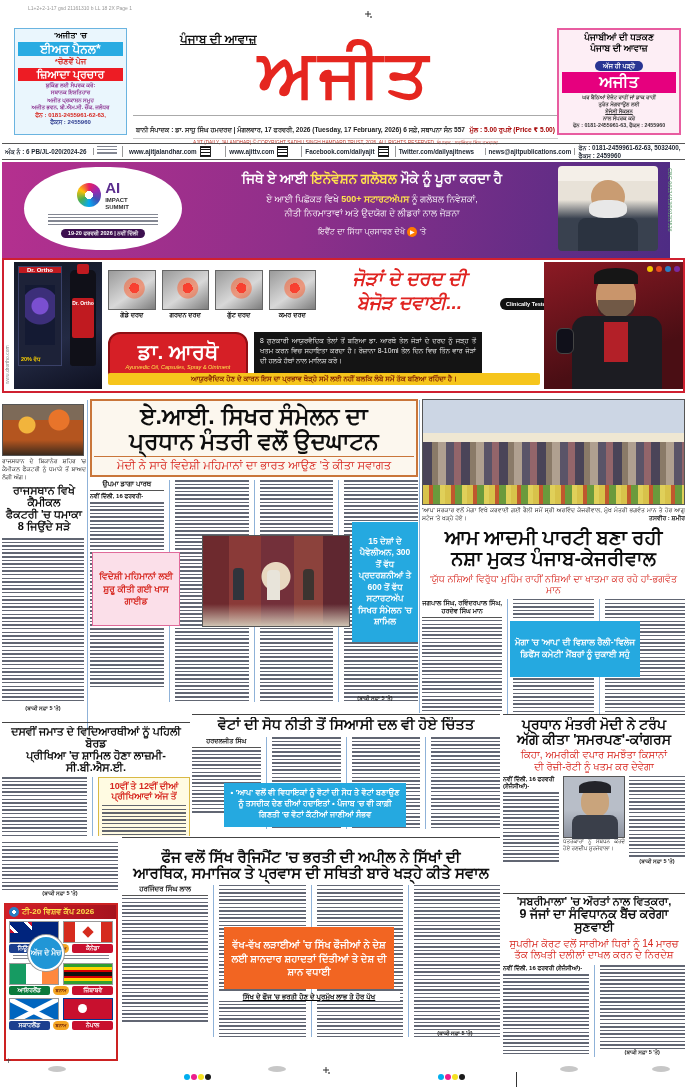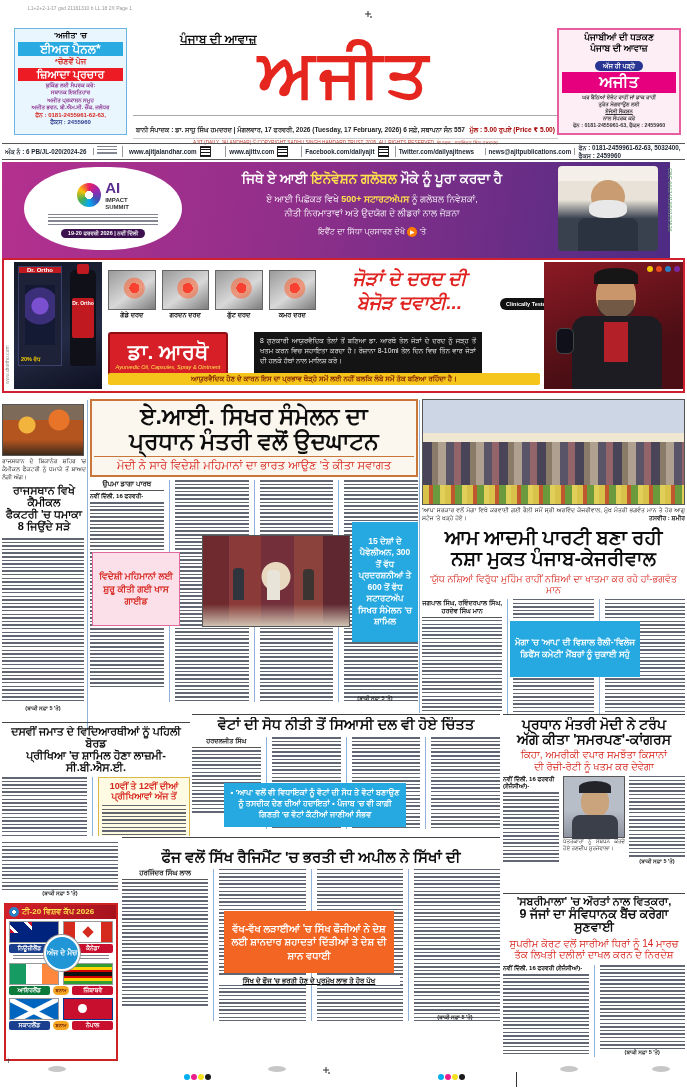--- a/index.html
+++ b/index.html
@@ -191,21 +191,21 @@
           <div class="painimg"></div>
           <div style="font-size:6.5px;font-weight:bold;margin-top:1px">ਕਮਰ ਦਰਦ</div>
         </div>
     </div>
 
     <div class="abs" style="left:318px;top:8px;width:175px;text-align:center;font-style:italic;font-weight:bold;color:#e02421">
       <div style="font-size:19px">ਜੋੜਾਂ ਦੇ ਦਰਦ ਦੀ</div>
       <div style="font-size:19px;margin-top:2px">ਬੇਜੋੜ ਦਵਾਈ...</div>
     </div>
 
-    <div class="abs" style="left:104px;top:72px;width:120px;height:52px;background:#d61f26;border:2px solid #8e0f14;border-radius:3px;text-align:center;color:#fff">
+    <div class="abs" style="left:104px;top:72px;width:140px;height:52px;background:#d61f26;border:2px solid #8e0f14;border-radius:12px;text-align:center;color:#fff">
       <div style="font-size:21px;font-weight:bold;margin-top:6px">ਡਾ. ਆਰਥੋ</div>
       <div style="font-size:5.5px;color:#ffe34d;font-style:italic">Ayurvedic Oil, Capsules, Spray &amp; Ointment</div>
     </div>
 
     <div class="abs" style="left:250px;top:72px;width:228px;height:52px;background:#141414;color:#f2f2f2;font-size:6.8px;line-height:1.45;padding:4px 6px;text-align:justify">8 ਗੁਣਕਾਰੀ ਆਯੁਰਵੈਦਿਕ ਤੇਲਾਂ ਤੋਂ ਬਣਿਆ ਡਾ. ਆਰਥੋ ਤੇਲ ਜੋੜਾਂ ਦੇ ਦਰਦ ਨੂੰ ਜੜ੍ਹ ਤੋਂ ਖਤਮ ਕਰਨ ਵਿਚ ਸਹਾਇਤਾ ਕਰਦਾ ਹੈ। ਰੋਜ਼ਾਨਾ 8-10ml ਤੇਲ ਦਿਨ ਵਿਚ ਤਿੰਨ ਵਾਰ ਜੋੜਾਂ ਦੀ ਹਲਕੇ ਹੱਥਾਂ ਨਾਲ ਮਾਲਿਸ਼ ਕਰੋ।</div>
 
     <div class="abs" style="left:496px;top:38px;background:#111;color:#fff;font-size:5.5px;font-weight:bold;border-radius:8px;padding:2px 6px">
       <span>Clinically Tested</span> <span style="display:inline-block;width:8px;height:8px;border-radius:50%;background:#fff;color:#111;text-align:center;line-height:8px">✓</span>
     </div>
 
@@ -341,21 +341,21 @@
   <div class="abs" style="left:2px;top:842px;width:116px;height:58px">
     <div class="ft" style="height:48px"></div>
     <div class="note">(ਬਾਕੀ ਸਫ਼ਾ 5 'ਤੇ)</div>
   </div>
 
   <div class="abs" style="left:4px;top:903px;width:114px;height:158px;border:2px solid #c22;background:#fff">
     <div style="position:relative;background:linear-gradient(90deg,#d31f2b,#a5131d);color:#ffe34d;font-weight:bold;font-size:8px;display:flex;align-items:center;gap:3px;padding:2px 3px">
       <span style="width:10px;height:10px;border-radius:50%;background:radial-gradient(circle,#fff 0 2px,#2a7ec2 2px)"></span>
       <span>ਟੀ-20 ਵਿਸ਼ਵ ਕੱਪ 2026</span>
     </div>
-    <div class="today" style="left:38px;top:30px">ਅੱਜ ਦੇ ਮੈਚ</div>
+    <div class="today" style="left:22px;top:30px">ਅੱਜ ਦੇ ਮੈਚ</div>
     <div style="padding:2px 3px">
       <div style="display:flex;gap:4px">
           <div class="flag f-nz"></div>
           <div class="flag f-ca"></div>
         </div>
       <div style="display:flex;gap:2px;margin-top:1px">
         <div class="rib" style="background:#1b3f8f">ਨਿਊਜ਼ੀਲੈਂਡ</div>
         <div class="vs">ਬਨਾਮ</div>
         <div class="rib" style="background:#c8102e">ਕੈਨੇਡਾ</div>
       </div>
@@ -404,20 +404,21 @@
           </div>
       </div>
       <div class="abs bluebox" style="left:32px;top:46px;width:182px;height:44px;font-size:8px">• 'ਆਪ' ਵਲੋਂ ਵੀ ਵਿਧਾਇਕਾਂ ਨੂੰ ਵੋਟਾਂ ਦੀ ਸੋਧ ਤੇ ਵੋਟਾਂ ਬਣਾਉਣ ਨੂੰ ਤਸਦੀਕ ਦੇਣ ਦੀਆਂ ਹਦਾਇਤਾਂ • ਪੰਜਾਬ 'ਚ ਵੀ ਕਾਫ਼ੀ ਗਿਣਤੀ 'ਚ ਵੋਟਾਂ ਕੱਟੀਆਂ ਜਾਣੀਆਂ ਸੰਭਵ</div>
     </div>
   </div>
 
   <div class="hr abs" style="left:122px;top:837px;width:378px"></div>
   <div class="abs" style="left:122px;top:849px;width:378px;height:220px;overflow:hidden">
     <div class="hl" style="font-size:15px">
       <div>ਫੌਜ ਵਲੋਂ ਸਿੱਖ ਰੈਜਿਮੈਂਟ 'ਚ ਭਰਤੀ ਦੀ ਅਪੀਲ ਨੇ ਸਿੱਖਾਂ ਦੀ</div>
+      <div>ਆਰਥਿਕ, ਸਮਾਜਿਕ ਤੇ ਪ੍ਰਵਾਸ ਦੀ ਸਥਿਤੀ ਬਾਰੇ ਖੜ੍ਹੇ ਕੀਤੇ ਸਵਾਲ</div>
     </div>
     <div style="position:relative;height:152px;margin-top:4px">
       <div style="display:flex;gap:5px;height:100%">
         <div style="flex:1">
           <div class="byline">ਹਰਜਿੰਦਰ ਸਿੰਘ ਲਾਲ</div>
           <div class="ft" style="height:124px;margin-top:2px"></div>
         </div>
         <div class="vr"></div>
         <div style="flex:1">
             <div class="ft" style="height:100%"></div>

